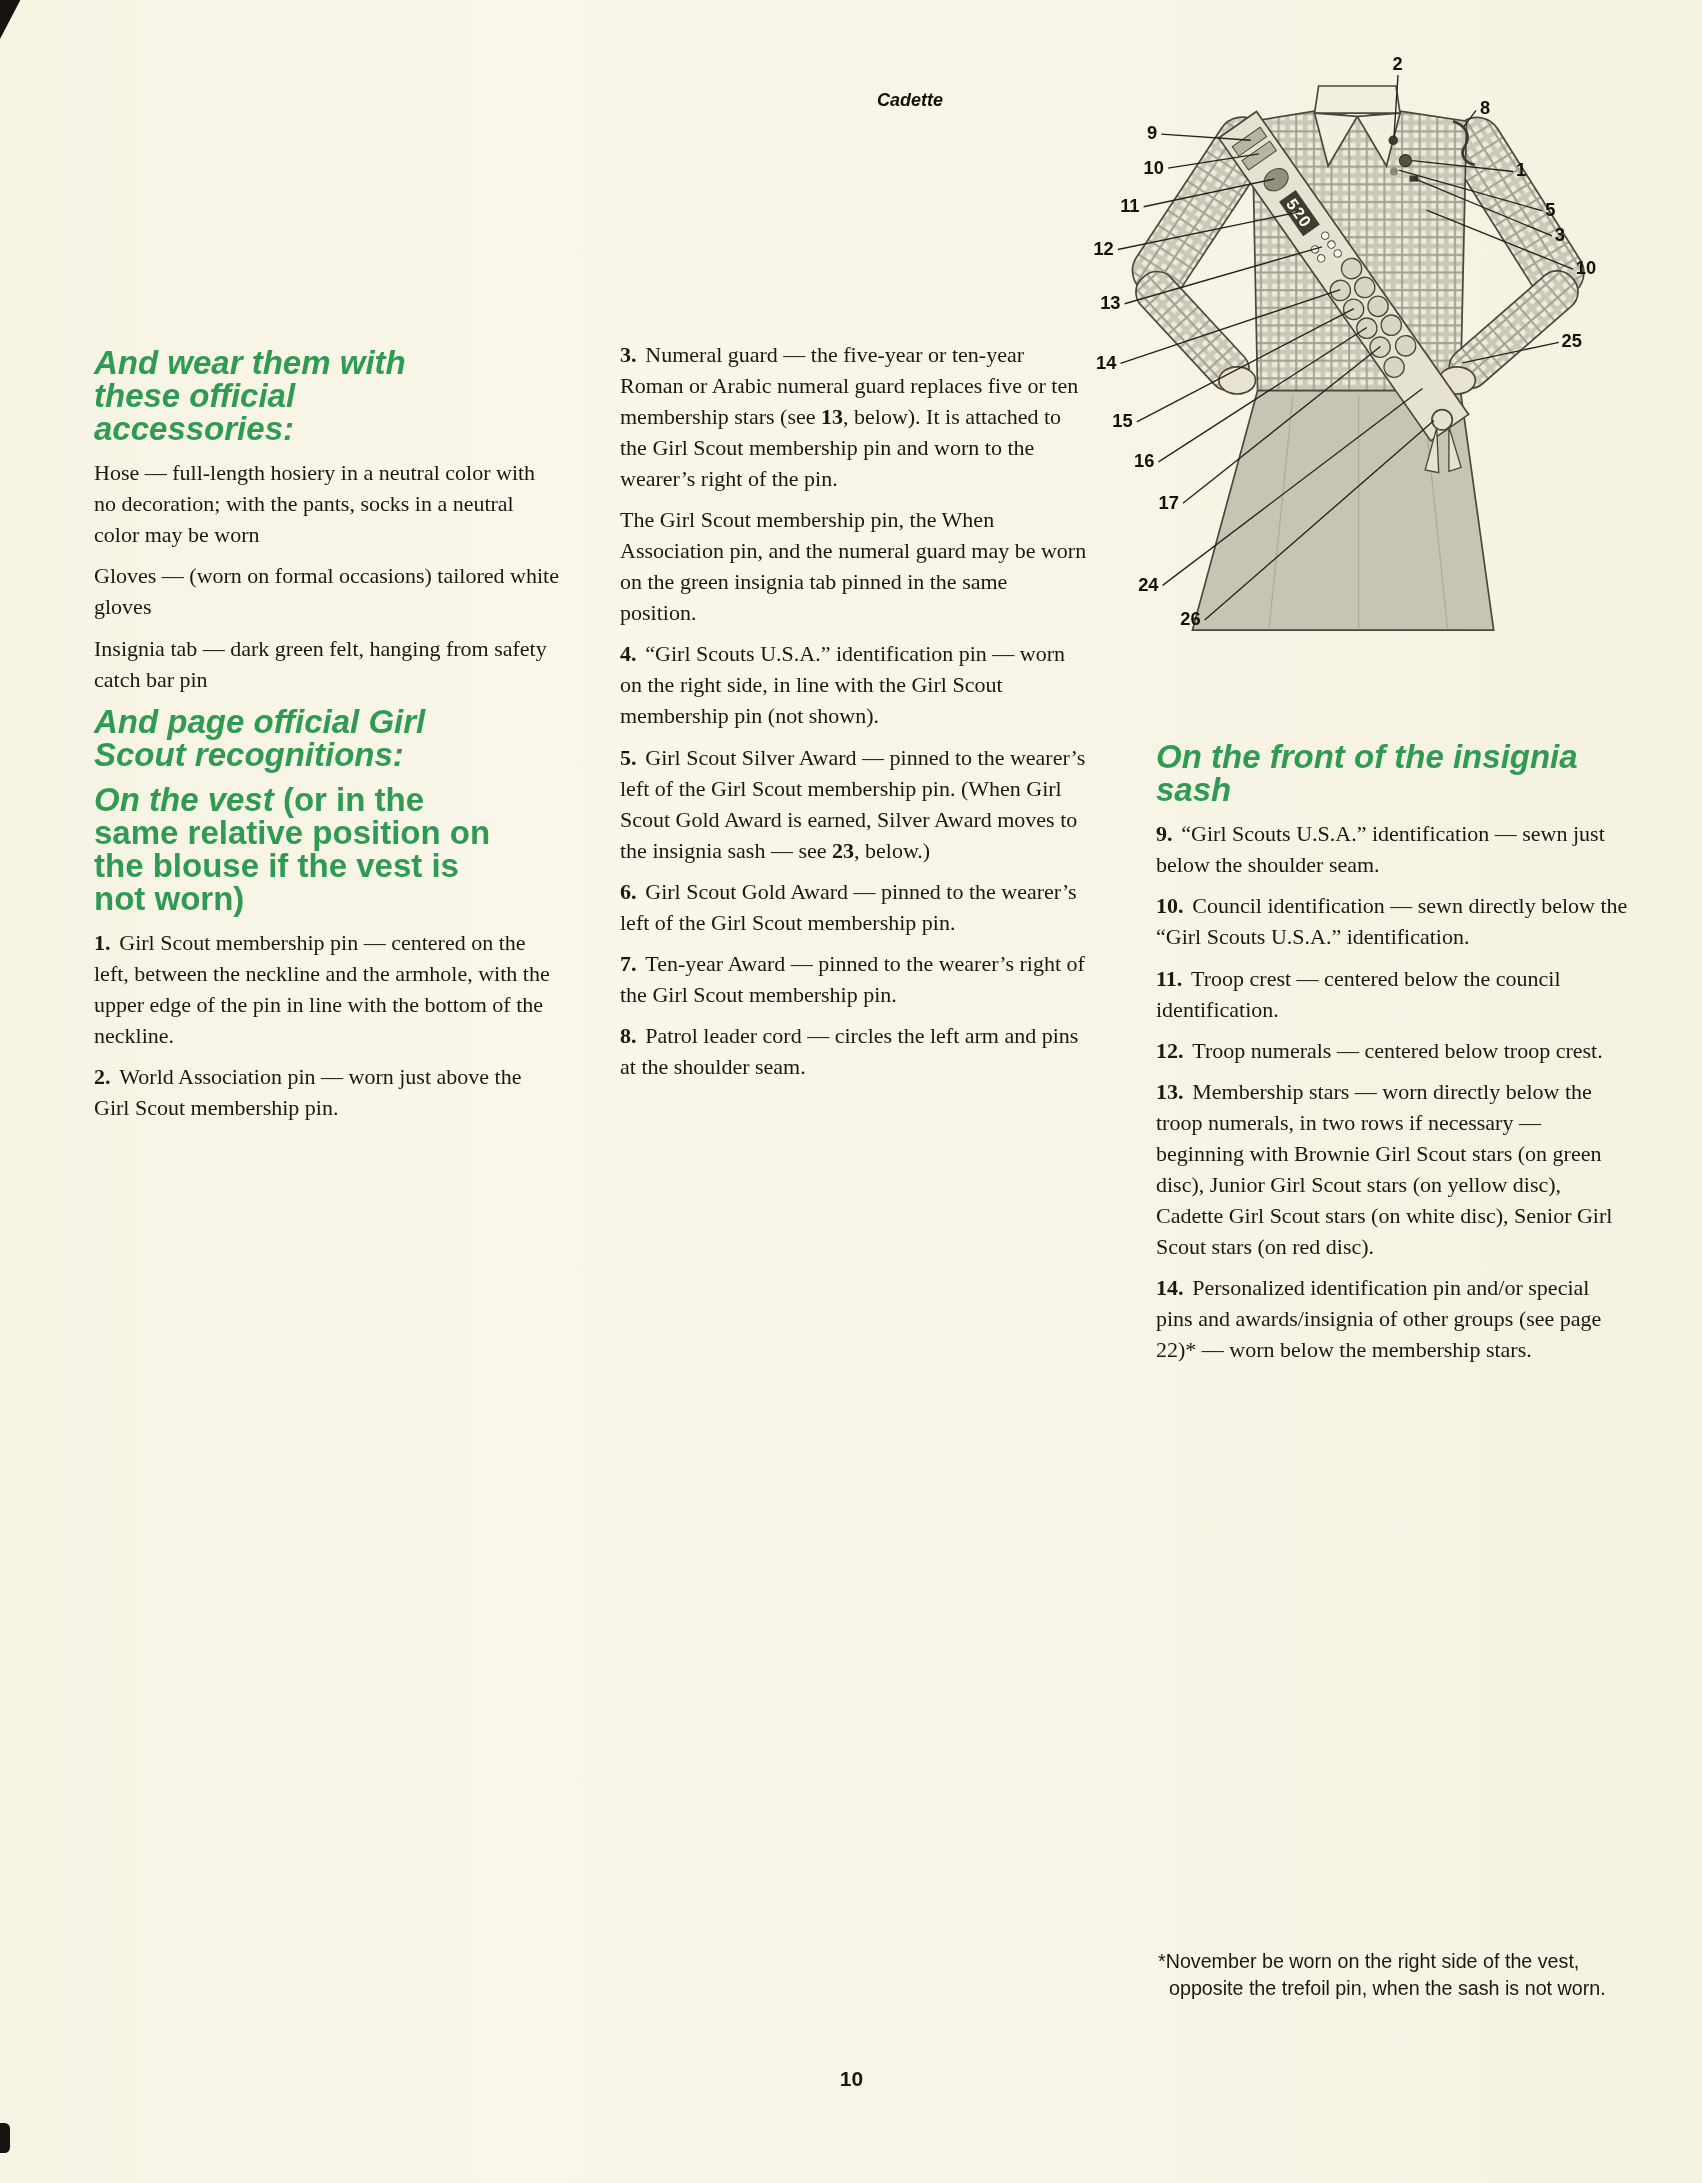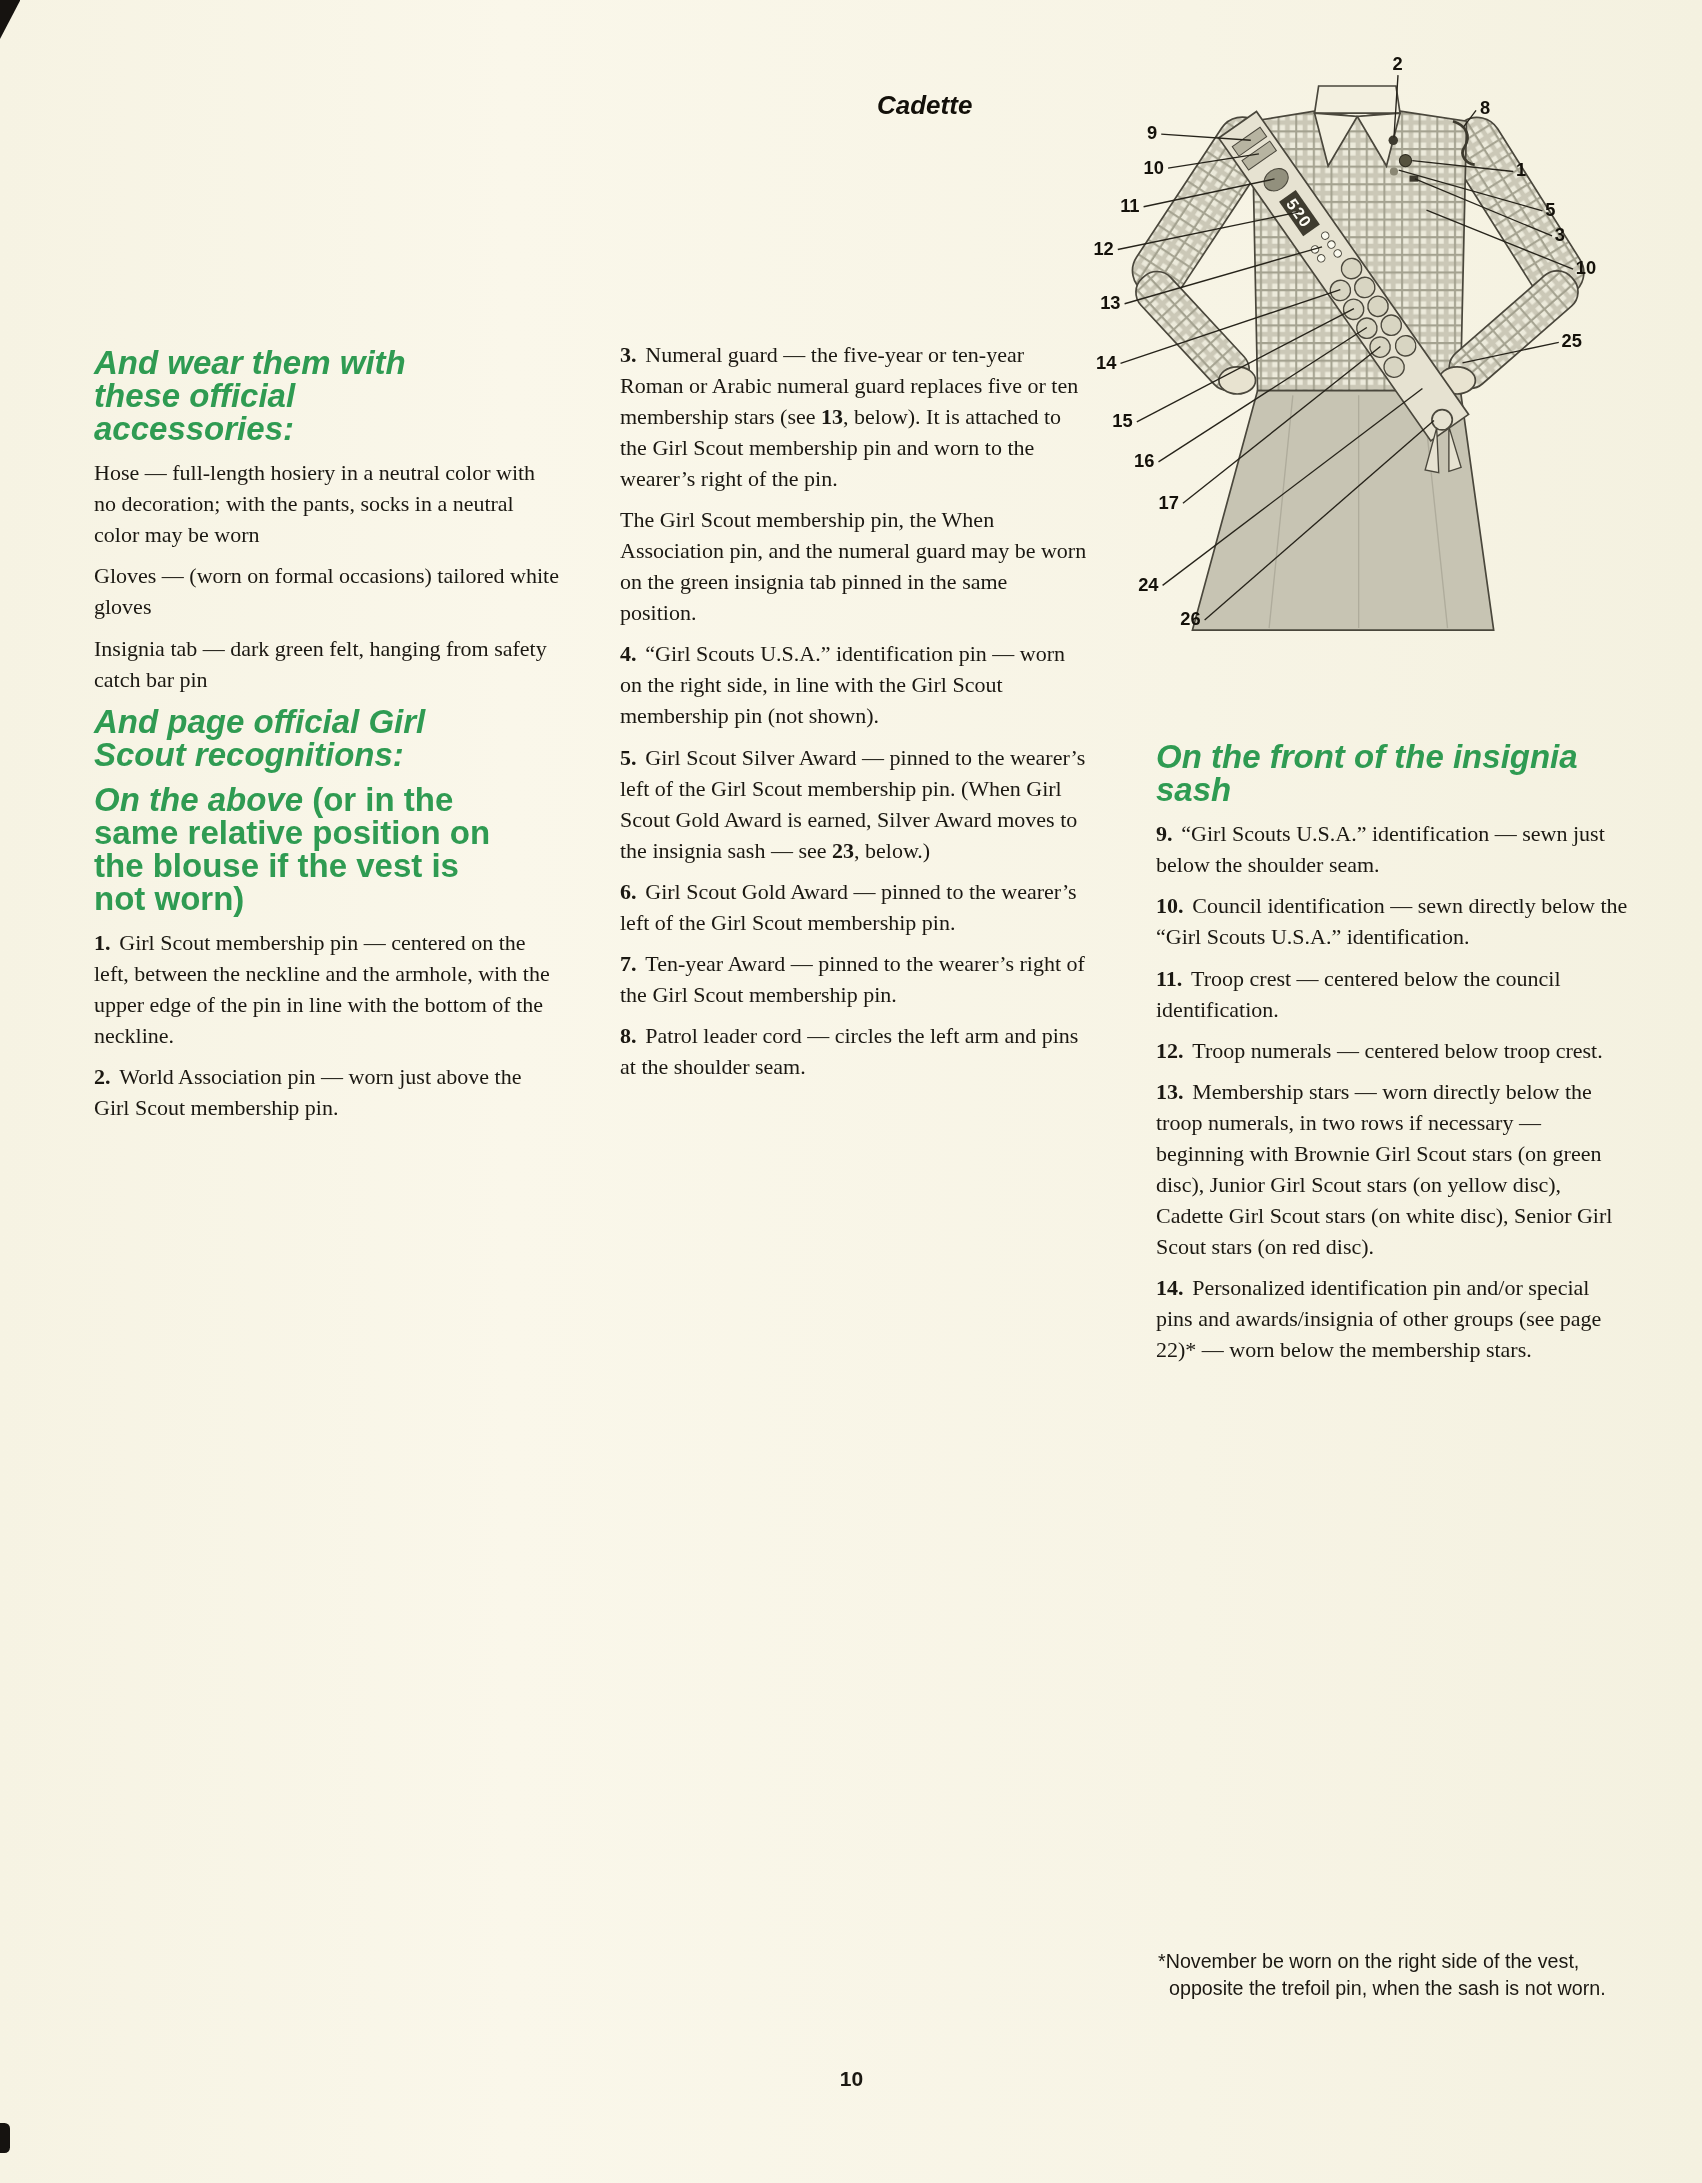--- a/index.html
+++ b/index.html
@@ -5,21 +5,21 @@
   * { margin:0; padding:0; box-sizing:border-box; }
   html,body { background:#d9d6ca; }
   .page {
     position:relative; width:1703px; height:2183px;
     background:linear-gradient(90deg,#f6f3e3,#faf7ea 30%,#f7f4e5 70%,#f4f1e0);
     font-family:"Liberation Sans", sans-serif;
     color:#1b1812; overflow:hidden;
   }
   .title {
     position:absolute; left:877px; top:90px;
-    font-size:26px; font-weight:bold; font-style:italic; color:#13100a;
+    font-size:18px; font-weight:bold; font-style:italic; color:#13100a;
   }
   .col { position:absolute; }
   .col1 { left:94px;  top:346px;  width:468px; }
   .col2 { left:620px;  top:339px;  width:468px; }
   .col3 { left:1156px; top:740px; width:472px; }
   p.body { font-size:22px; line-height:31px; margin:0 0 10.2px 0;font-family:Liberation Serif, serif; }
   h3.green {
     color:var(--green,#2f9b52); font-size:33px; line-height:33px;
     font-weight:bold; font-style:italic; margin:0 0 12.2px 0; max-width:407px;
   }
@@ -55,21 +55,21 @@
   <div class="artifact-bl"></div>
 
   <div class="title">Cadette</div>
 
   <div class="col col1">
     <h3 class="green">And wear them with these official accessories:</h3>
     <p class="body">Hose — full-length hosiery in a neutral color with no decoration; with the pants, socks in a neutral color may be worn</p>
     <p class="body">Gloves — (worn on formal occasions) tailored white gloves</p>
     <p class="body">Insignia tab — dark green felt, hanging from safety catch bar pin</p>
     <h3 class="green mt-lg">And page official Girl Scout recognitions:</h3>
-    <h3 class="green vest-head"><em>On the above</em><span class="rm"> (or in the same relative position on the blouse if the vest is not worn)</span></h3>
+    <h3 class="green vest-head"><em>On the vest</em><span class="rm"> (or in the same relative position on the blouse if the vest is not worn)</span></h3>
     <p class="body"><b class="num">1.</b><span>Girl Scout membership pin — centered on the left, between the neckline and the armhole, with the upper edge of the pin in line with the bottom of the neckline.</span></p>
     <p class="body"><b class="num">2.</b><span>World Association pin — worn just above the Girl Scout membership pin.</span></p>
   </div>
 
   <div class="col col2">
     <p class="body"><b class="num">3.</b><span>Numeral guard — the five-year or ten-year Roman or Arabic numeral guard replaces five or ten membership stars (see </span><b>13</b><span>, below). It is attached to the Girl Scout membership pin and worn to the wearer’s right of the pin.</span></p>
     <p class="body">The Girl Scout membership pin, the When Association pin, and the numeral guard may be worn on the green insignia tab pinned in the same position.</p>
     <p class="body"><b class="num">4.</b><span>“Girl Scouts U.S.A.” identification pin — worn on the right side, in line with the Girl Scout membership pin (not shown).</span></p>
     <p class="body"><b class="num">5.</b><span>Girl Scout Silver Award — pinned to the wearer’s left of the Girl Scout membership pin. (When Girl Scout Gold Award is earned, Silver Award moves to the insignia sash — see </span><b>23</b><span>, below.)</span></p>
     <p class="body"><b class="num">6.</b><span>Girl Scout Gold Award — pinned to the wearer’s left of the Girl Scout membership pin.</span></p>

